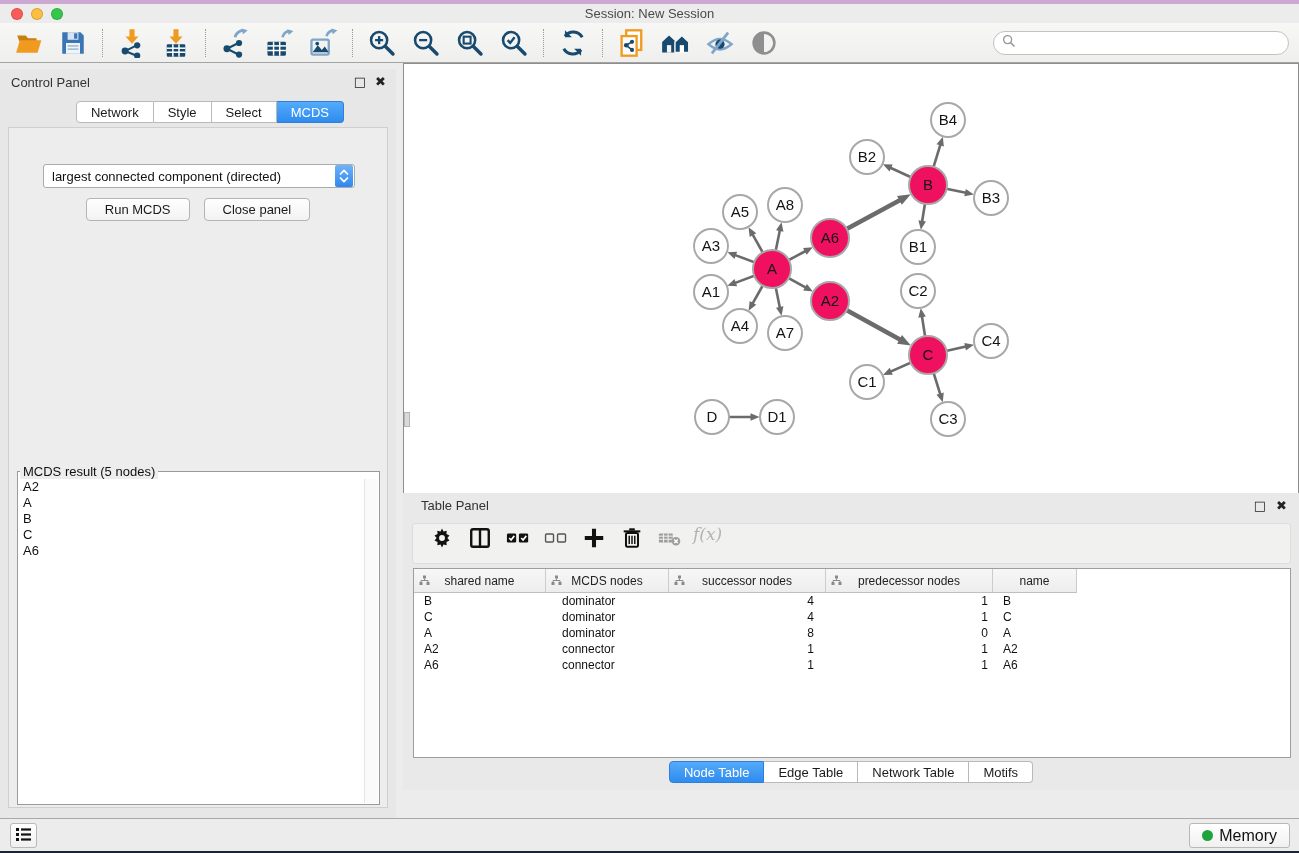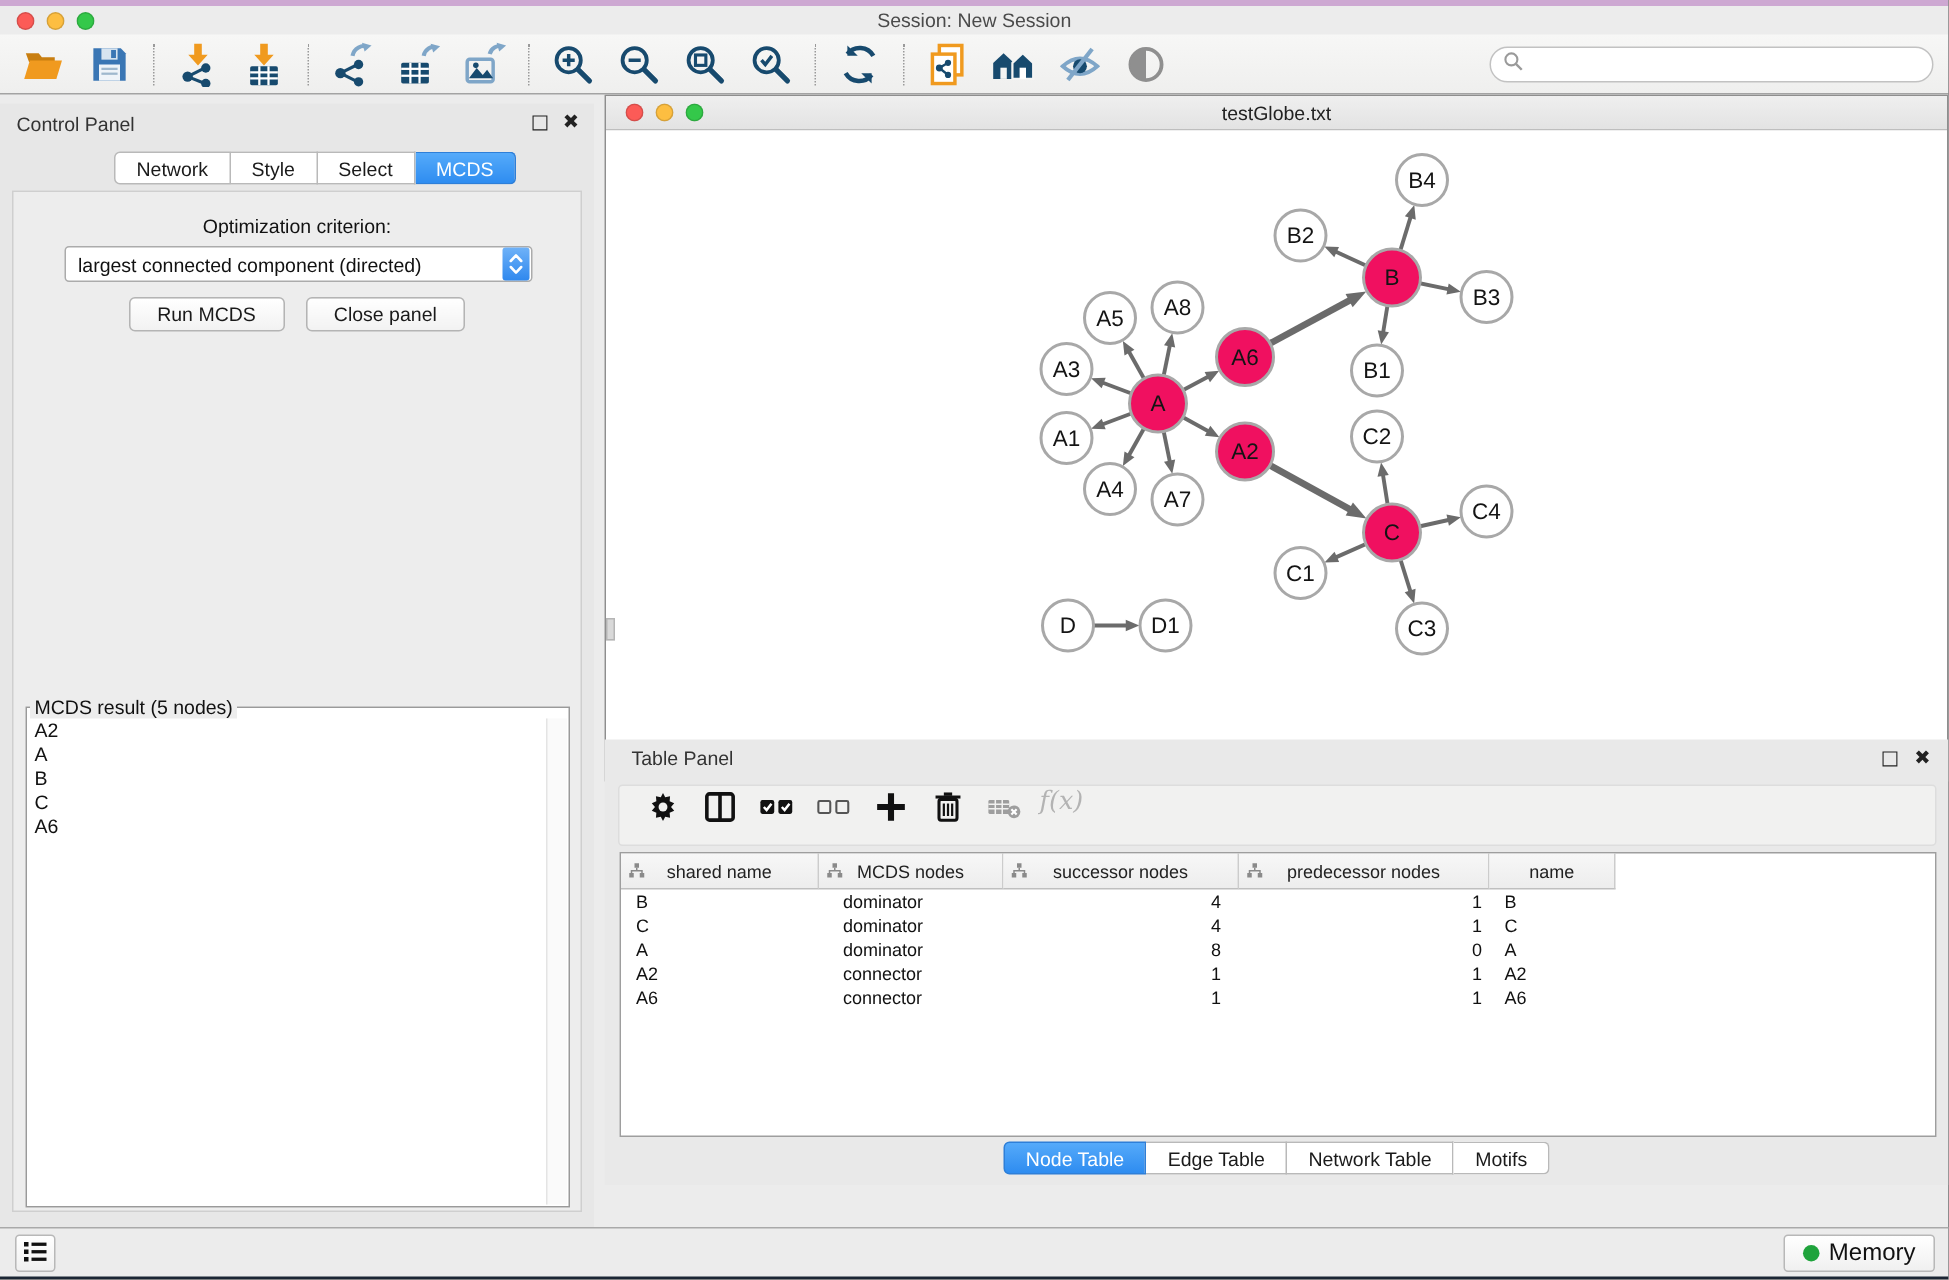--- a/index.html
+++ b/index.html
@@ -334,21 +334,20 @@
       </span>
     </div>
     <div class="cp-tabs seg-tabs" id="cp-tabs">
         <div class="seg-tab">Network</div>
         <div class="seg-tab">Style</div>
         <div class="seg-tab">Select</div>
         <div class="seg-tab sel">MCDS</div>
       </div>
 
     <div class="cp-content">
-      <div class="opt-label">Optimization criterion:</div>
       <div class="cp-select">
         <span class="sel-text">largest connected component (directed)</span>
         <span class="sel-btn">
           <svg width="10" height="16" viewBox="0 0 10 16">
               <path d="M1.5 6 L5 2.3 L8.5 6" fill="none" stroke="#fff" stroke-width="1.7" stroke-linecap="round" stroke-linejoin="round"></path>
               <path d="M1.5 10 L5 13.7 L8.5 10" fill="none" stroke="#fff" stroke-width="1.7" stroke-linecap="round" stroke-linejoin="round"></path>
             </svg>
         </span>
       </div>
       <div class="cp-buttons">
@@ -366,28 +365,20 @@
               <div class="mcds-item">C</div>
               <div class="mcds-item">A6</div>
             </div>
           <div class="mcds-scroll"></div>
         </div>
       </fieldset>
     </div>
   </div>
 
   <div class="net-window">
-    <div class="nw-titlebar">
-      <div class="lights">
-        <span class="light red"></span>
-        <span class="light yellow"></span>
-        <span class="light green"></span>
-      </div>
-      <div class="nw-title">testGlobe.txt</div>
-    </div>
     <div class="nw-canvas">
       <svg id="graph-svg" width="894" height="427" viewBox="0 0 894 427">
           <line x1="368" y1="182" x2="329.9245835166479" y2="167.64369542430987" stroke="#6B6B6B" stroke-width="2.6"></line>
           <polygon points="323.37470251189137,165.17406816022134 333.1366328899407,164.79365352575306 330.4553232889303,171.90495290234585" fill="#6B6B6B"></polygon>
           <line x1="368" y1="182" x2="347.99360153933713" y2="146.36360274194428" stroke="#6B6B6B" stroke-width="2.6"></line>
           <polygon points="344.56685824238366,140.2597162442459 352.2862094372172,146.24733823722622 345.65913266828755,149.96780238820426" fill="#6B6B6B"></polygon>
           <line x1="368" y1="182" x2="376.1230318548925" y2="142.00968932976033" stroke="#6B6B6B" stroke-width="2.6"></line>
           <polygon points="377.5164513249232,135.14977809268595 379.44886382072406,144.72609168122685 372.00096019190045,143.21323625662203" fill="#6B6B6B"></polygon>
           <line x1="368" y1="182" x2="329.9245835166479" y2="196.35630457569013" stroke="#6B6B6B" stroke-width="2.6"></line>
           <polygon points="323.37470251189137,198.82593183977866 330.4553232889303,192.09504709765415 333.1366328899407,199.20634647424694" fill="#6B6B6B"></polygon>

